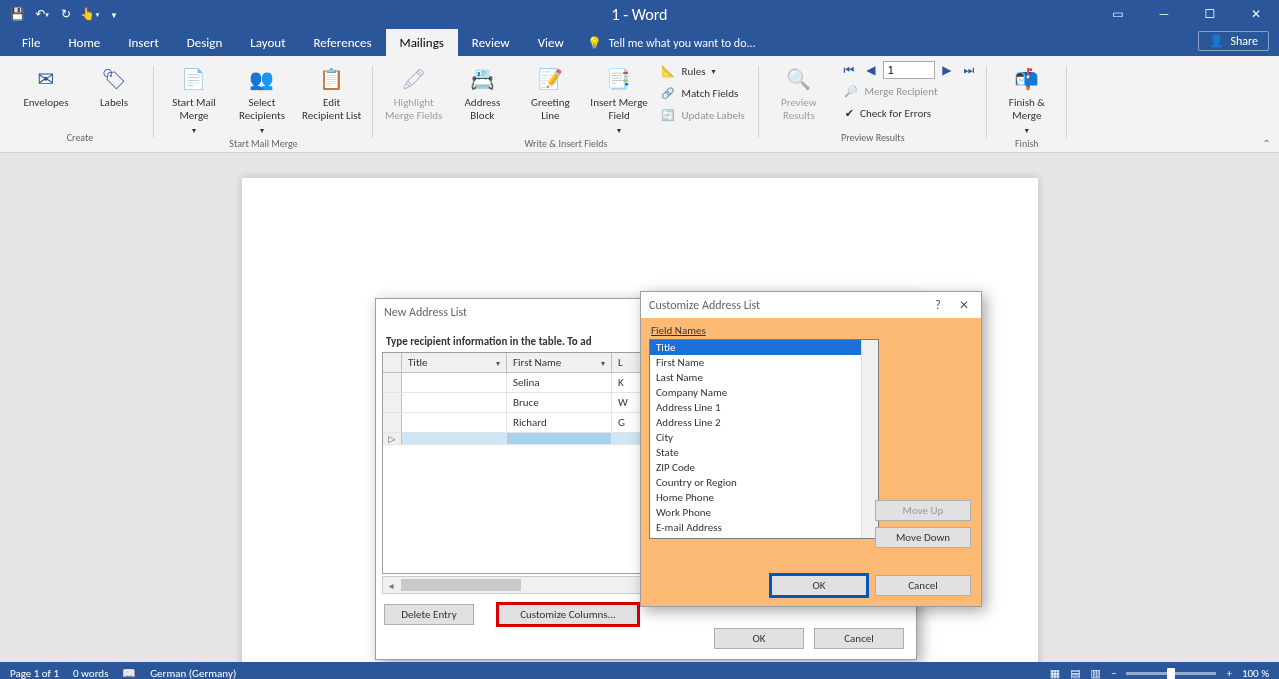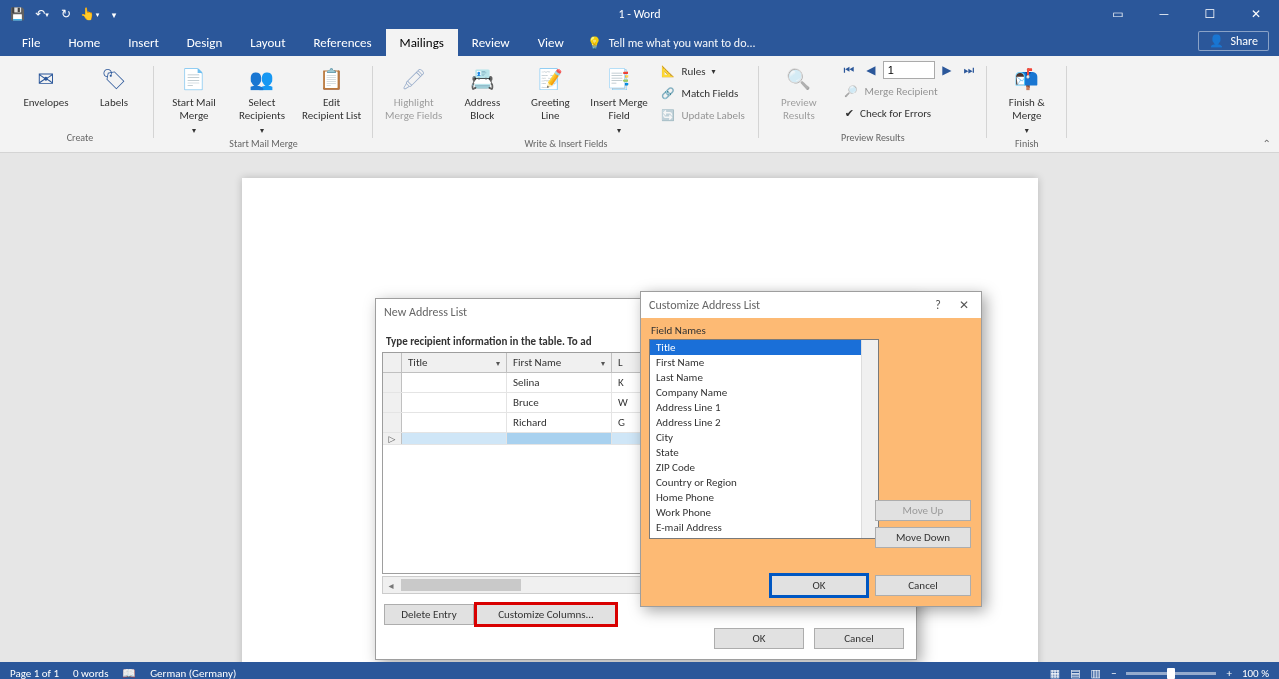--- a/index.html
+++ b/index.html
@@ -1,19 +1,19 @@
 <!DOCTYPE html>
 <html><head>
 <meta charset="utf-8">
 <style>
 html,body{margin:0;padding:0;font-family:"Segoe UI","Calibri",sans-serif;font-size:12px;color:#333;overflow:hidden;background:#fff;width:1279px;height:679px}
 .titlebar{background:#2b579a;height:28px;display:flex;align-items:center;color:#fff;position:relative}
 .qat{display:flex;align-items:center;gap:4px;padding-left:8px}
 .qat .qi{width:20px;height:20px;display:flex;align-items:center;justify-content:center;font-size:12px;cursor:pointer;border-radius:2px}
-.title-center{position:absolute;left:50%;transform:translateX(-50%);font-size:12px}
+.title-center{position:absolute;left:50%;transform:translateX(-50%);font-size:16px}
 .winbtns{margin-left:auto;display:flex}
 .winbtns .wb{width:46px;height:28px;display:flex;align-items:center;justify-content:center;font-size:12px;cursor:pointer}
 .tabs{background:#2b579a;height:28px;display:flex;align-items:flex-end;color:#fff;padding-left:8px;position:relative}
 .tabs .tab{padding:6px 14px;font-size:13px;cursor:pointer}
 .tabs .tab.file{font-weight:400}
 .tabs .tab.active{background:#f3f3f3;color:#000000}
 .tabs .tell{display:flex;align-items:center;padding:6px 10px;font-size:12px;opacity:.95;gap:6px}
 .tabs .share{position:absolute;right:10px;top:3px;background:#2b579a;border:1px solid rgba(255,255,255,.45);padding:2px 10px;border-radius:2px;display:flex;align-items:center;gap:6px;cursor:pointer;font-size:12px}
 .ribbon{background:#f3f3f3;height:92px;border-bottom:1px solid #d4d4d4;display:flex;align-items:flex-start;padding:4px 6px 0 6px;position:relative;overflow:hidden}
 .group{display:flex;flex-direction:column;align-items:center;padding:0 8px;height:88px;position:relative}
@@ -50,27 +50,27 @@
 .grid .rowhead{width:18px;background:#f0f0f0;border-right:1px solid #c0c0c0;display:flex;align-items:center;justify-content:center;font-size:9px;color:#555}
 .grid .gr.sel{background:#cfe6f7}
 .hscroll{margin:2px 6px 6px 6px;height:16px;background:#f0f0f0;border:1px solid #ccc;display:flex;align-items:center}
 .hscroll .arr{width:16px;text-align:center;color:#777;font-size:10px}
 .hscroll .thumb{width:120px;height:12px;background:#c9c9c9;margin-left:2px}
 .dlg-btn{border:1px solid #adadad;background:#e1e1e1;padding:3px 14px;font-size:11px;cursor:pointer;min-width:60px;text-align:center}
 .dlg-btn.primary{border:1px solid #0078d7}
 .dlg-btn.hl-red{outline:3px solid #d80000;outline-offset:-1px}
 .dlg-btn.hl-blue{outline:3px solid #0057c2;outline-offset:-1px}
 .new-addr .btn-row1{display:flex;gap:10px;padding:4px 8px}
-.new-addr .btn-row2{display:flex;gap:2px;padding:4px 8px;align-items:center}
+.new-addr .btn-row2{display:flex;gap:24px;padding:4px 8px;align-items:center}
 .new-addr .footer{position:absolute;right:12px;bottom:10px;display:flex;gap:10px}
 .dialog.cust{left:640px;top:138px;width:340px;height:314px;z-index:5;background:#fdba74}
 .cust .dlg-title{justify-content:space-between}
 .cust .tclose{display:flex;gap:8px;align-items:center}
 .cust .tclose span{cursor:pointer;color:#555;font-size:12px;width:18px;text-align:center}
-.cust .lbl{padding:6px 10px 2px 10px;font-size:11px;}
+.cust .lbl{padding:6px 10px 2px 10px;font-size:11px;text-decoration:underline}
 .cust .list{border:1px solid #7a7a7a;margin:0 0 0 8px;width:228px;height:198px;overflow:hidden;background:#fff;font-size:11px;position:relative}
 .cust .list .it{padding:1px 6px;cursor:default}
 .cust .list .it.sel{background:#1a6fd8;color:#fff}
 .cust .list .vsb{position:absolute;right:0;top:0;bottom:0;width:16px;background:#f0f0f0;border-left:1px solid #ddd}
 .cust .side{position:absolute;right:10px;top:54px;display:flex;flex-direction:column;gap:6px}
 .cust .side2{position:absolute;right:10px;top:208px;display:flex;flex-direction:column;gap:6px}
 .cust .ftr{position:absolute;right:10px;bottom:10px;display:flex;gap:8px}
 .cust .dlg-btn{min-width:66px}
 .cust .dlg-btn.disabled{color:#9a9a9a}
 </style>

